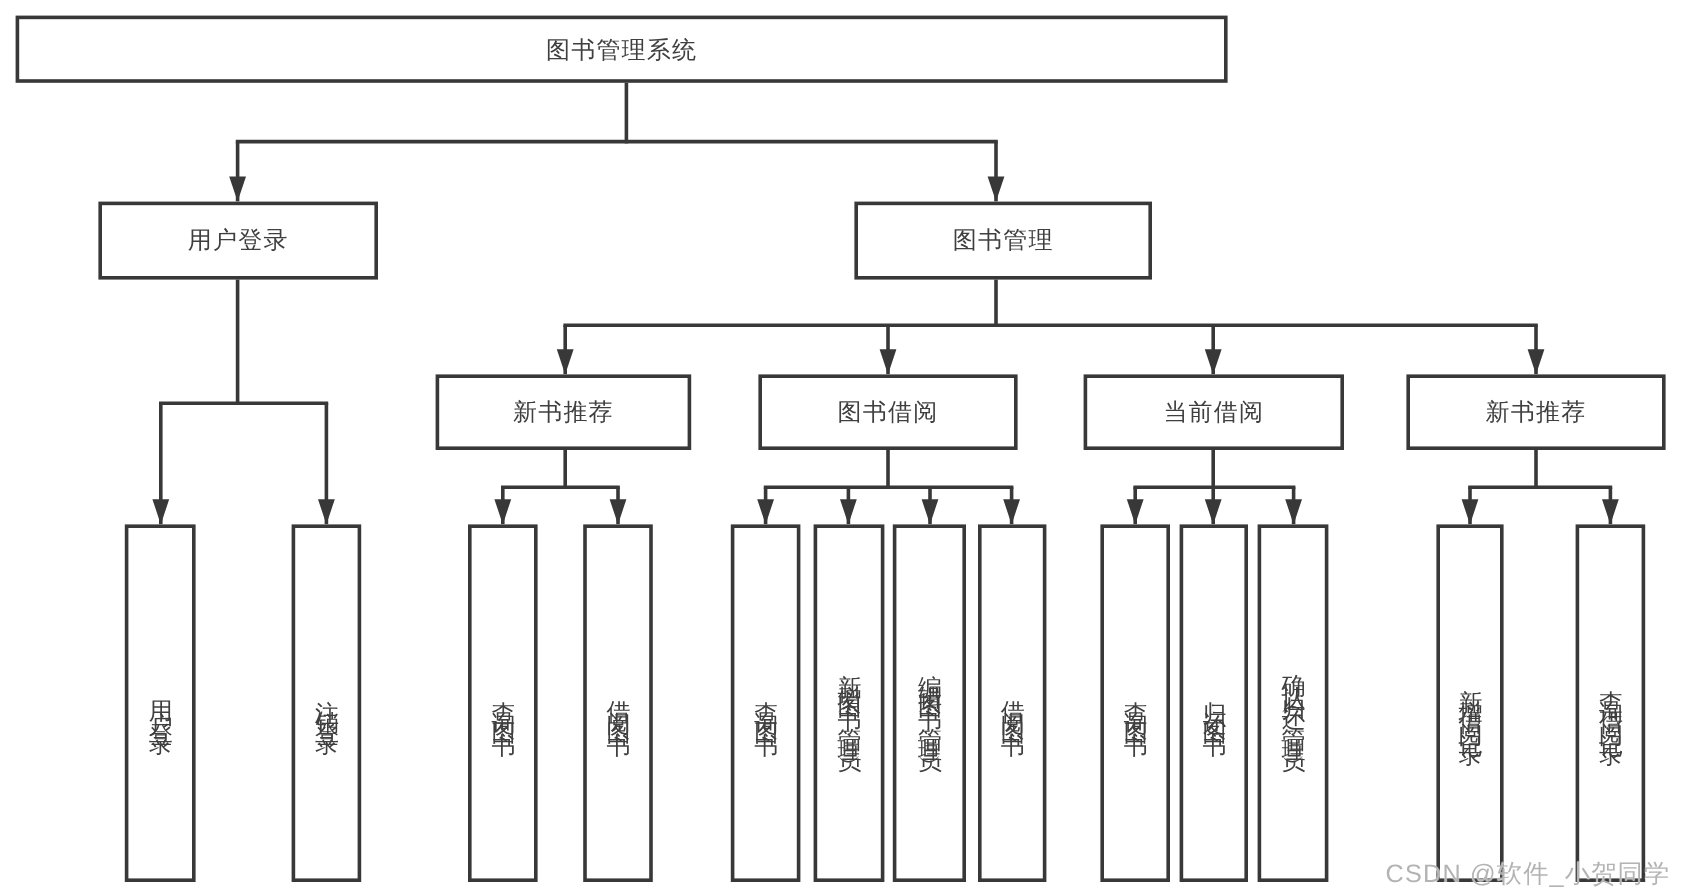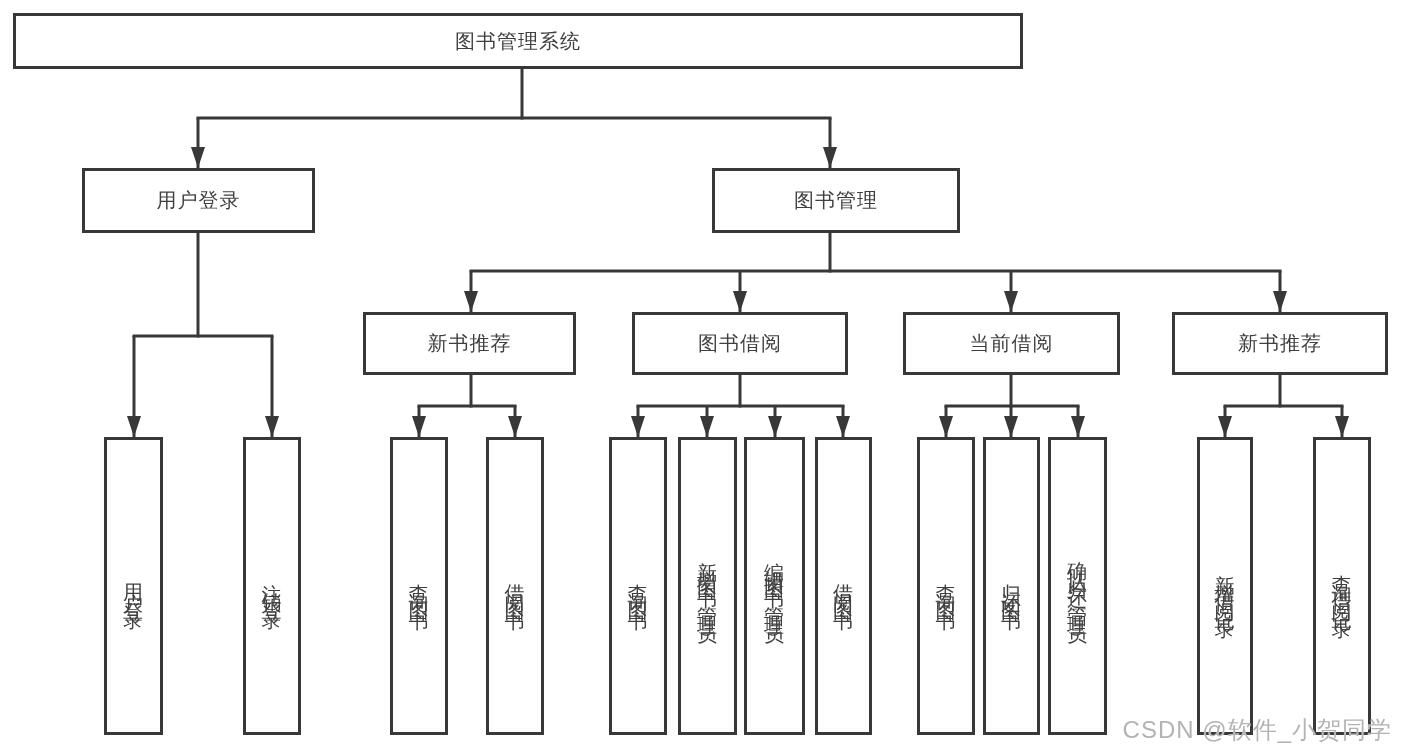--- a/index.html
+++ b/index.html
@@ -29,21 +29,21 @@
   .leaf{
     position:absolute;top:437px;height:298px;background:var(--fill);
     border:3px solid var(--line);
     display:flex;align-items:center;justify-content:center;
   }
   .vtext{
     writing-mode:vertical-rl;text-orientation:mixed;
     font-size:20px;letter-spacing:9px;line-height:1;color:var(--text);
   }
   .watermark{
-    position:absolute;right:13px;top:714px;font-size:24px;color:var(--wm);
+    position:absolute;right:13px;top:714px;font-size:21px;color:var(--wm);
     letter-spacing:1px;white-space:nowrap;z-index:5;
     text-shadow:0 1px 1px rgba(255,255,255,.9);
   }
 </style>
 </head>
 <body>
 
 <div class="stage">
 
   <svg class="wires" viewBox="0 0 1405 747" xmlns="http://www.w3.org/2000/svg">

